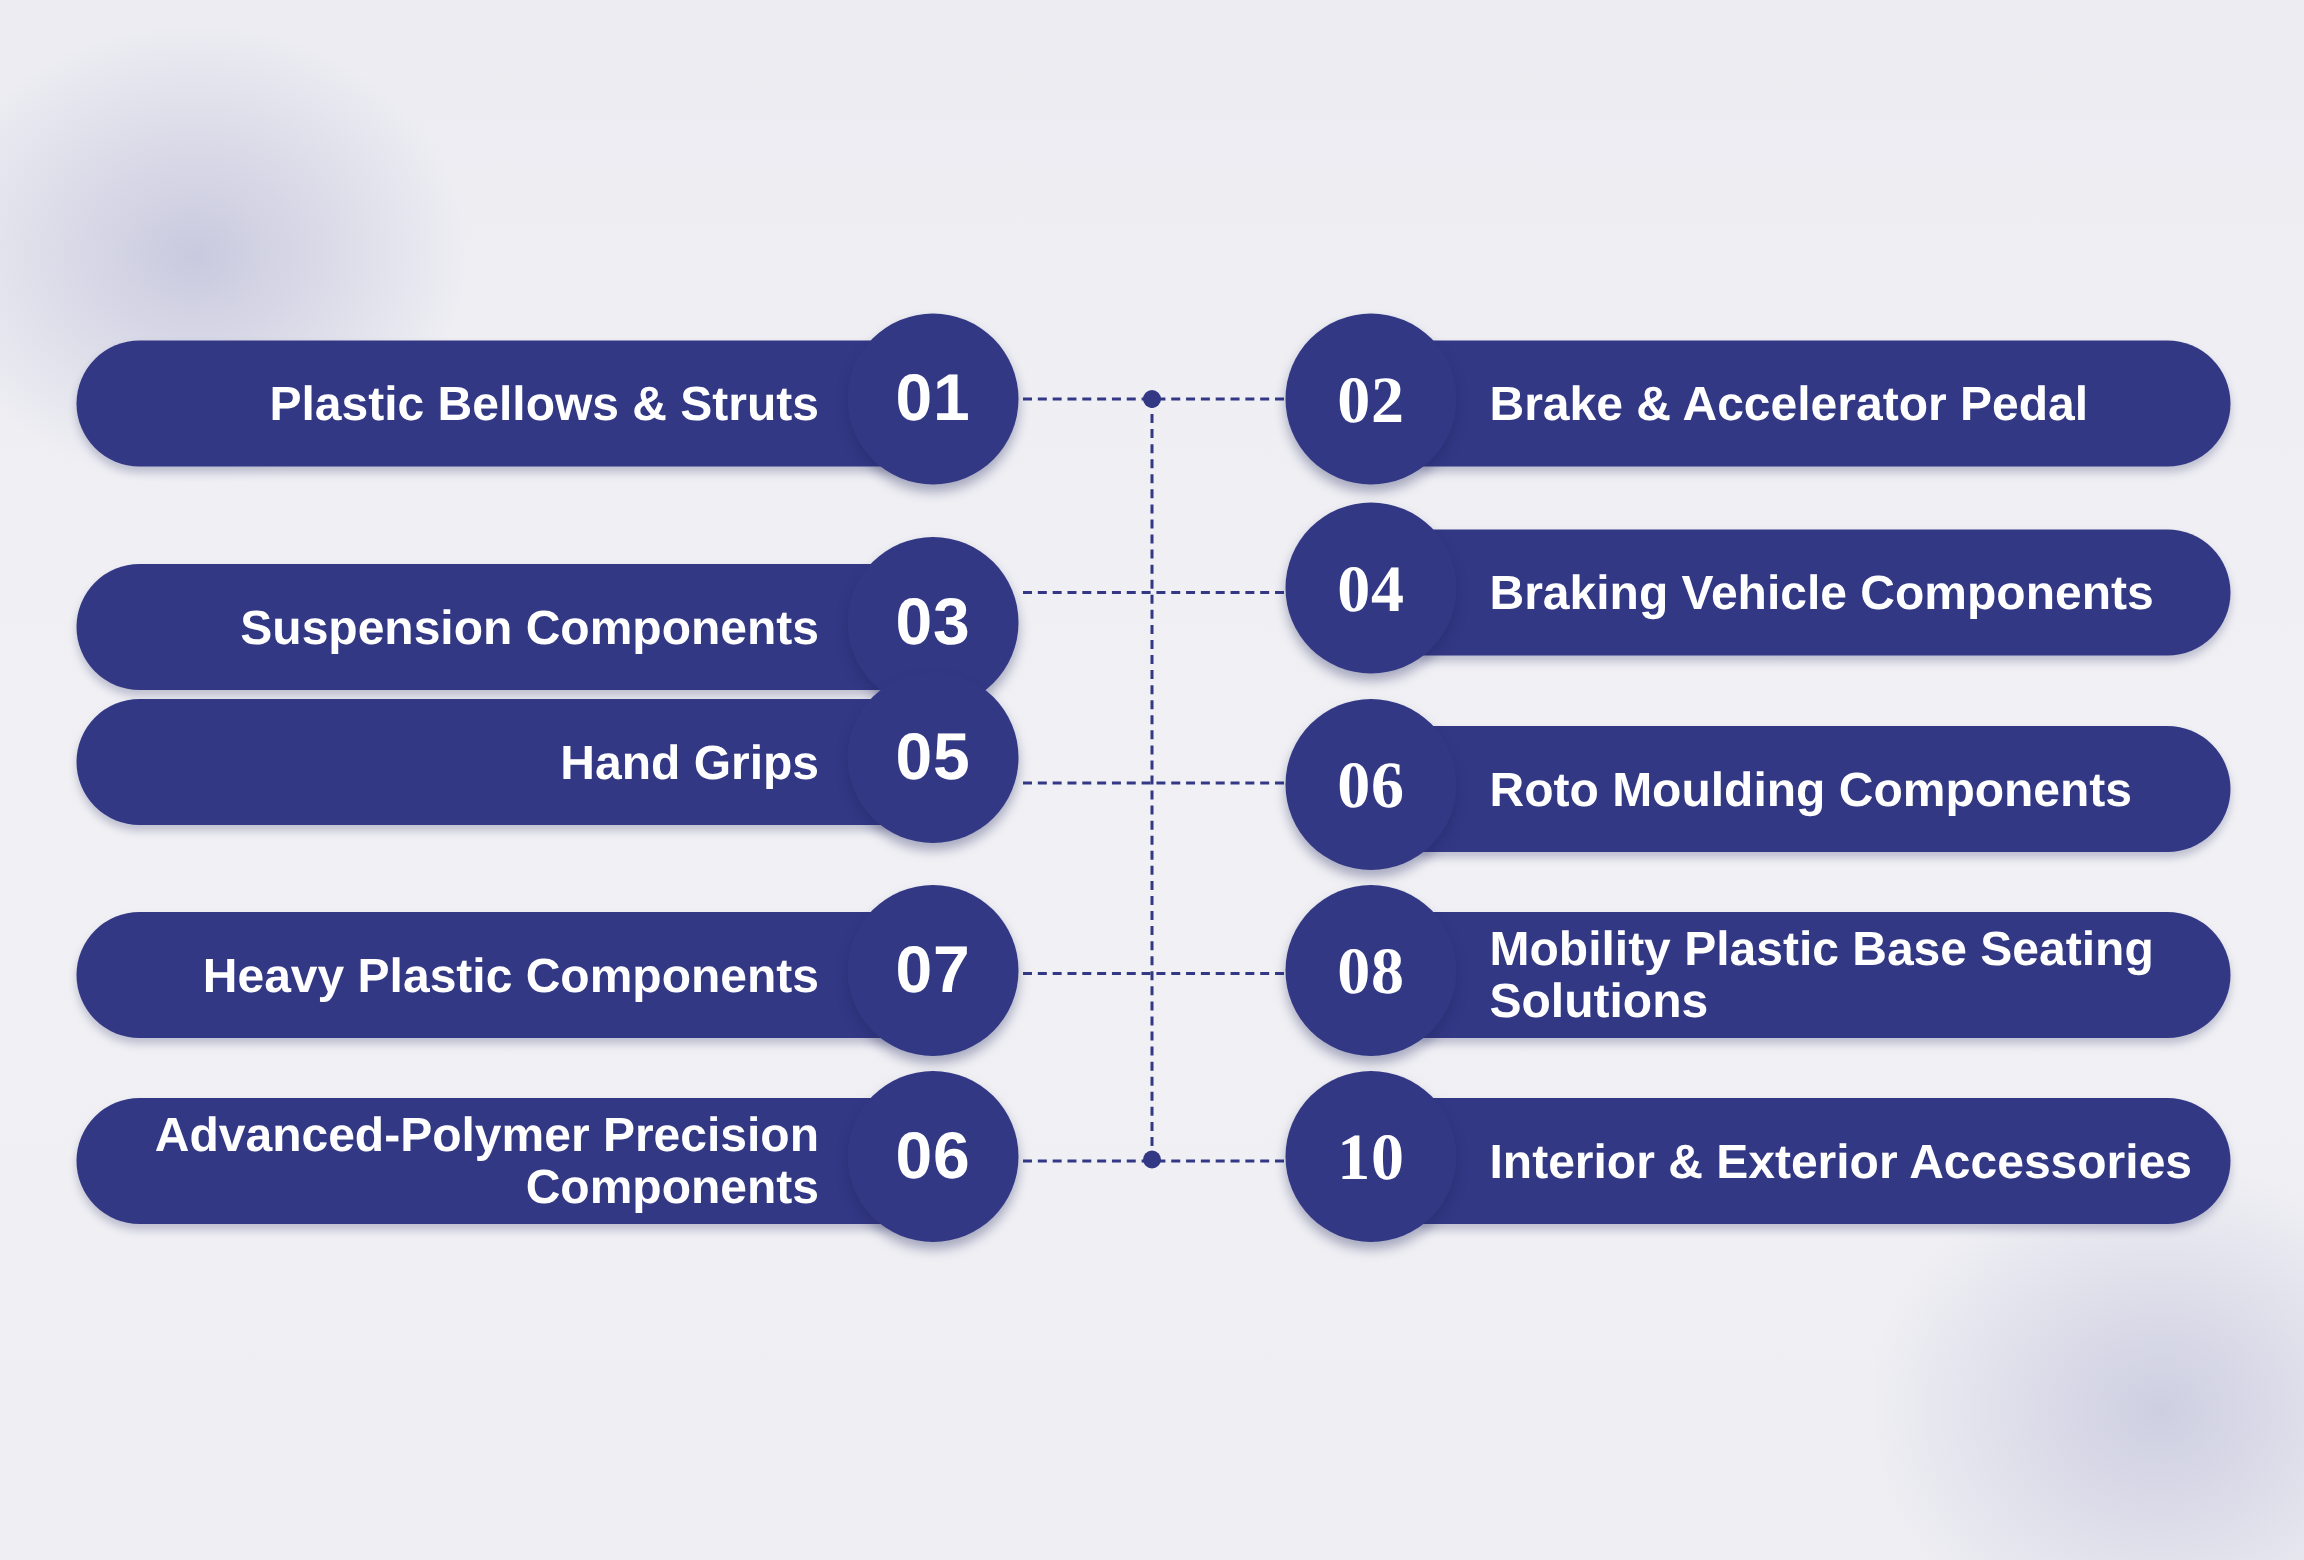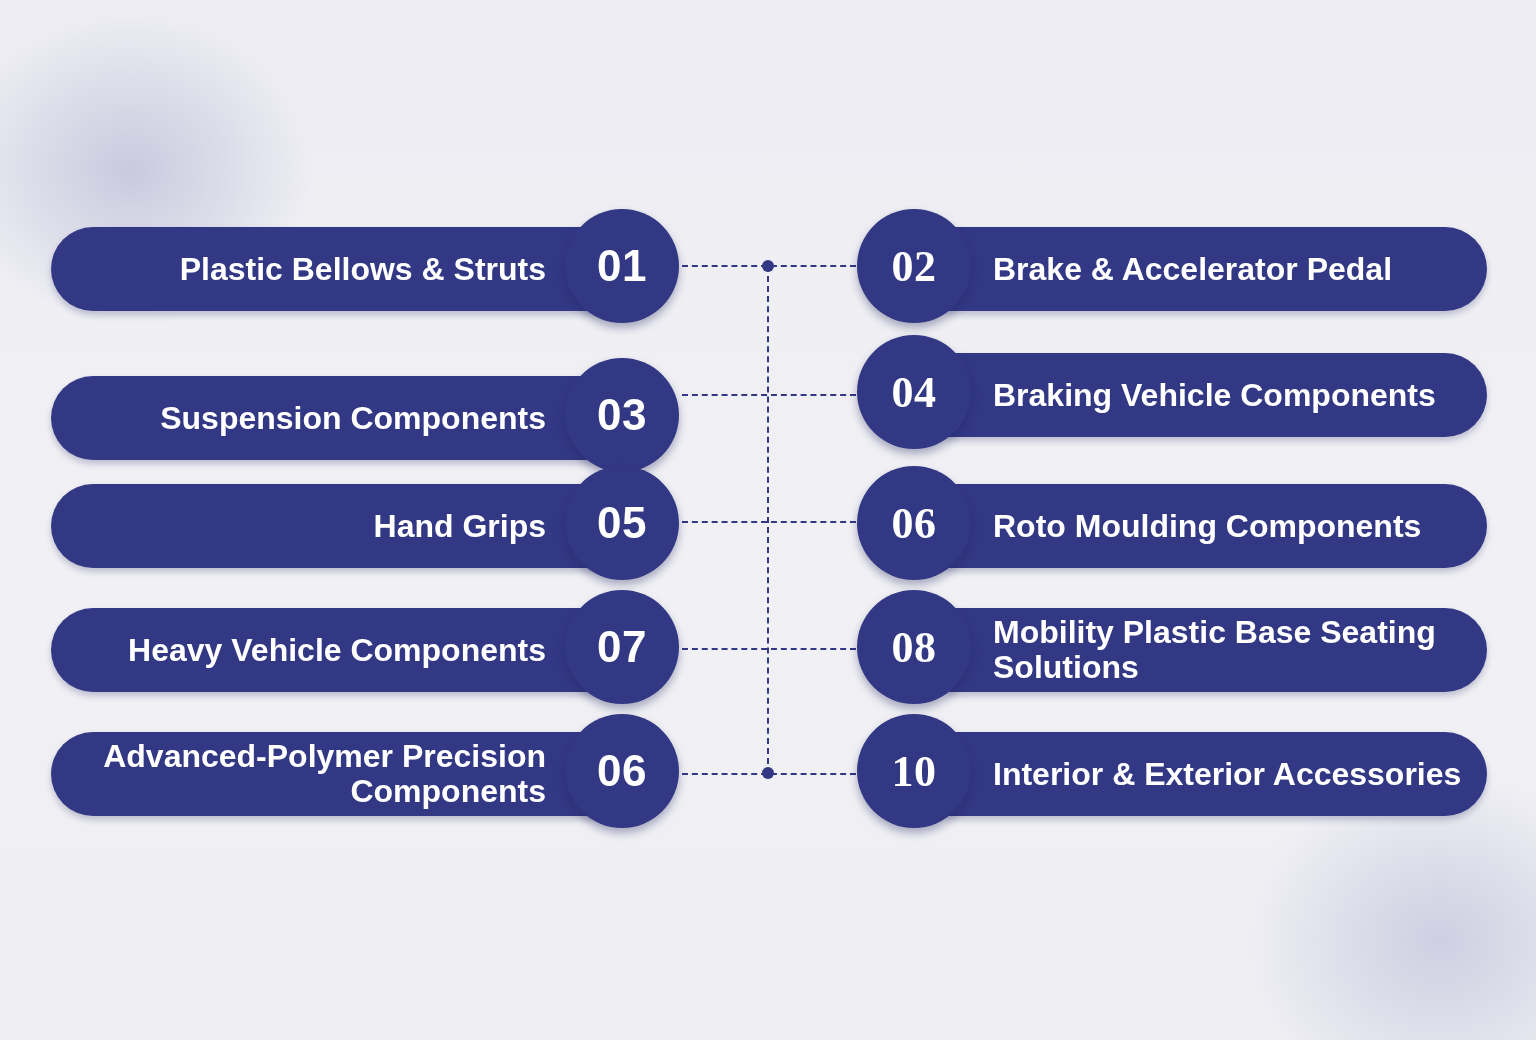--- a/index.html
+++ b/index.html
@@ -64,28 +64,28 @@
 <div class="item left" style="left:51px; top:227px; width:630px;">
   <div class="bar"></div>
   <div class="label">Plastic Bellows &amp; Struts</div>
   <div class="circle">01</div>
 </div>
 <div class="item left" style="left:51px; top:340px; width:630px;margin-top:36px;">
   <div class="bar"></div>
   <div class="label">Suspension Components</div>
   <div class="circle">03</div>
 </div>
-<div class="item left" style="left:51px; top:484px; width:630px;">
+<div class="item left" style="left:51px; top:466px; width:630px;">
   <div class="bar"></div>
   <div class="label">Hand Grips</div>
   <div class="circle">05</div>
 </div>
 <div class="item left" style="left:51px; top:608px; width:630px;">
   <div class="bar"></div>
-  <div class="label">Heavy Vehicle Components</div>
+  <div class="label">Heavy Plastic Components</div>
   <div class="circle">07</div>
 </div>
 <div class="item left" style="left:51px; top:732px; width:630px;">
   <div class="bar"></div>
   <div class="label">Advanced-Polymer Precision Components</div>
   <div class="circle">06</div>
 </div>
 
 <div class="item right" style="left:857px; top:227px; width:630px;">
   <div class="bar"></div>

